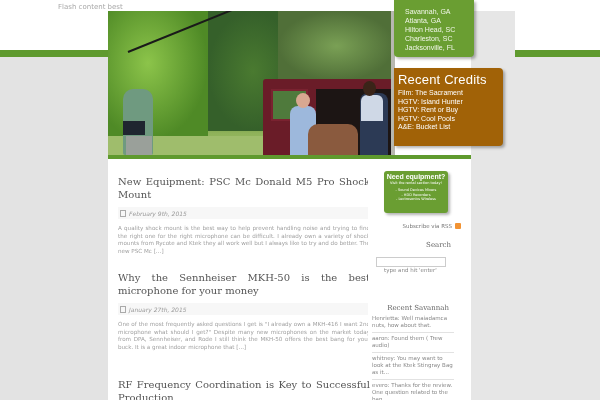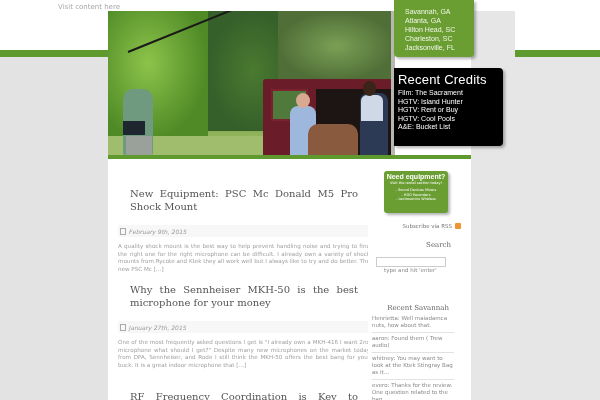--- a/index.html
+++ b/index.html
@@ -41,34 +41,34 @@
   .hero-bottom { position:absolute; left:108px; top:155px; width:363px; height:4px; background:#5f9a2e; }
 
   .cities-box {
     position:absolute; left:394px; top:0px; width:80px; height:57px; background:#6a9e32;
     border-radius:0 0 4px 4px; box-shadow:2px 2px 3px rgba(0,0,0,0.3);
   }
   .cities-box ul { list-style:none; margin:0; padding:7px 0 0 11px; }
   .cities-box li { color:#f2f7ea; font-family:"Liberation Sans", sans-serif; font-size:7px; line-height:9px; }
 
   .credits-box {
-    position:absolute; left:394px; top:68px; width:109px; height:78px; background:#000000;
+    position:absolute; left:394px; top:68px; width:109px; height:78px; background:#a16207;
     border-radius:0 4px 4px 0; box-shadow:2px 2px 3px rgba(0,0,0,0.3);
   }
   .credits-title { color:#ffffff; font-family:"Liberation Sans", sans-serif; font-size:13px; padding:4px 0 0 4px; letter-spacing:0.2px; }
   .credits-box ul { list-style:none; margin:2px 0 0 4px; padding:0; }
   .credits-box li { color:#ffffff; font-family:"Liberation Sans", sans-serif; font-size:7px; line-height:8.5px; }
 
   .main { position:absolute; left:108px; top:159px; width:260px; height:241px; background:#ffffff; }
   .sidebar { position:absolute; left:368px; top:159px; width:103px; height:207px; background:#ffffff; }
 
   .post-item { position:absolute; left:10px; width:252px; }
   .post-title {
     font-family:"DejaVu Serif", serif; font-size:10px; color:#555; line-height:13px;
-    margin:12px; font-weight:normal; text-align:justify;
+    margin:0; font-weight:normal; text-align:justify;
   }
   .post-meta {
     margin-top:6px; background:#f7f7f7; height:12px; display:flex; align-items:center;
     font-size:6px; font-style:italic; color:#9a9a9a; padding-left:2px;
   }
   .post-meta .doc-icon { display:inline-block; width:4px; height:5px; border:1px solid #aaa; margin-right:3px; }
   .post-excerpt { margin-top:6px; font-size:5.6px; line-height:7.5px; color:#a0a0a0; text-align:justify; }
 
   .need-box {
     position:absolute; left:16px; top:12px; width:64px; height:42px; background:#6a9e32;
@@ -88,21 +88,21 @@
 </style>
 </head>
 <body>
 
 <div class="left-gray"></div>
 <div class="right-gray"></div>
 <div class="right-gray-wide"></div>
 <div class="green-bar-left"></div>
 <div class="green-bar-right"></div>
 
-<div class="flash-text">Visit content here</div>
+<div class="flash-text">Flash content best</div>
 
 <div class="hero">
   <div class="trees1"></div>
   <div class="trees2"></div>
   <div class="trees3"></div>
   <div class="grass"></div>
   <div class="van"></div>
   <div class="van-door"></div>
   <div class="van-dark"></div>
   <div class="boom"></div>

